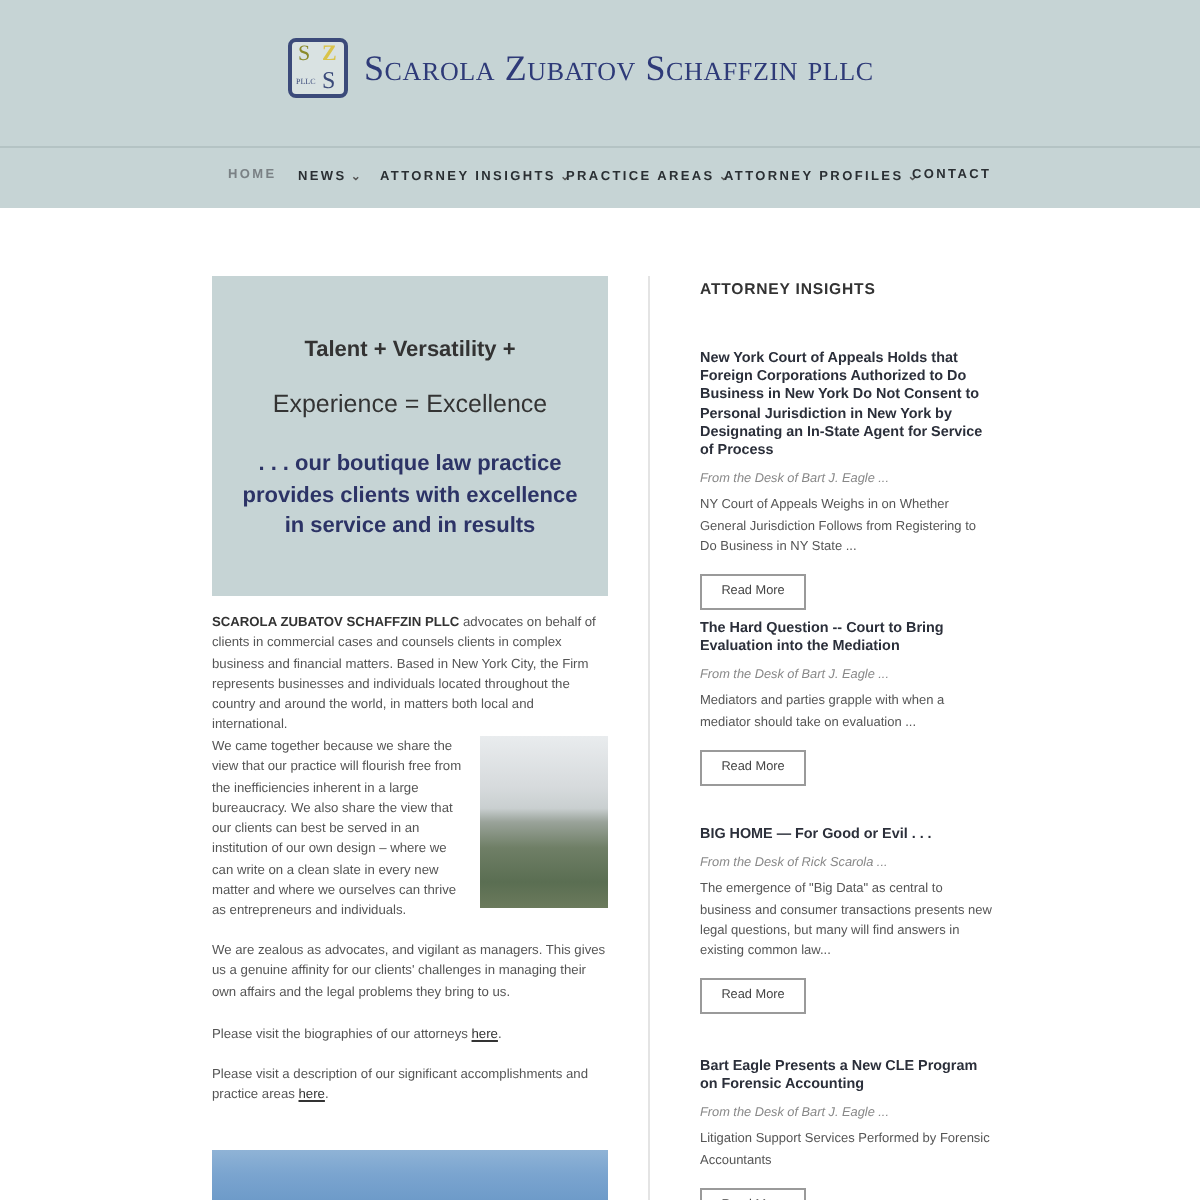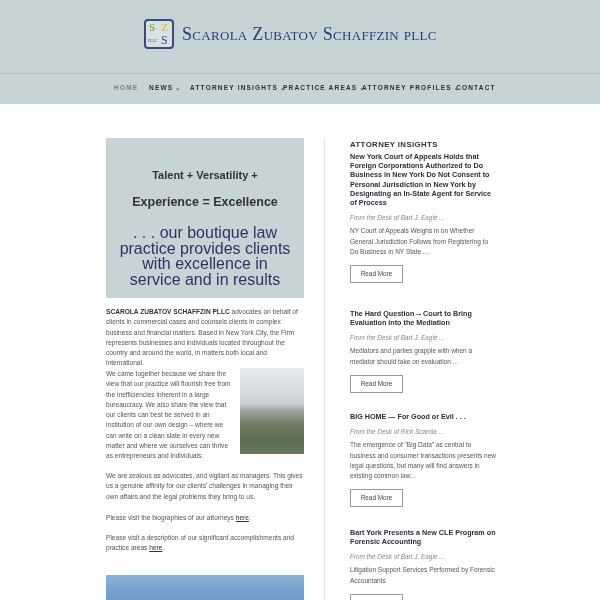--- a/index.html
+++ b/index.html
@@ -16,22 +16,22 @@
   .logo-text { margin-left: 8px; font-family: "Liberation Serif", serif; font-size: 18px; color: #2e3a78; font-variant: small-caps; letter-spacing: 0.3px; white-space: nowrap; }
 
   .nav-divider { position: absolute; left: 0; top: 73px; width: 600px; height: 1px; background: #b4c3c4; }
   .nav { position: absolute; top: 84px; left: 0; width: 600px; height: 10px; }
   .nav-item { position: absolute; top: 0; font-size: 6.5px; font-weight: bold; letter-spacing: 1.2px; color: #2a2f33; white-space: nowrap; }
   .nav-item.active { color: #7a8185; }
   .nav-item .chev { font-size: 6px; color: #555; margin-left: 2px; }
 
   .hero-box { position: absolute; left: 106px; top: 138px; width: 198px; height: 160px; background: #c6d4d5; text-align: center; }
   .hero-l1 { position: absolute; left: 0; width: 198px; top: 31px; font-size: 11px; font-weight: bold; color: #333; }
-  .hero-l2 { position: absolute; left: 0; width: 198px; top: 57px; font-size: 12.5px; font-weight: bold; color: #333; }
-  .hero-l3 { position: absolute; left: 10px; width: 178px; top: 87px; font-size: 16px; font-weight: normal; color: #2c3366; line-height: 15.5px; }
+  .hero-l2 { position: absolute; left: 0; width: 198px; top: 57px; font-size: 12.5px; font-weight: normal; color: #333; }
+  .hero-l3 { position: absolute; left: 10px; width: 178px; top: 87px; font-size: 11px; font-weight: bold; color: #2c3366; line-height: 15.5px; }
 
   .para { position: absolute; font-size: 6.6px; line-height: 10.3px; color: #555; }
   .para b { color: #333; }
   .para a { color: #333; text-decoration: underline; }
   .p1 { left: 106px; top: 307px; width: 200px; }
   .p2 { left: 106px; top: 369px; width: 128px; }
   .p3 { left: 106px; top: 471px; width: 200px; }
   .p4 { left: 106px; top: 513px; width: 200px; }
   .p5 { left: 106px; top: 533px; width: 200px; }
 
@@ -82,21 +82,21 @@
 <div class="para p2">We came together because we share the view that our practice will flourish free from the inefficiencies inherent in a large bureaucracy.  We also share the view that our clients can best be served in an institution of our own design – where we can write on a clean slate in every new matter and where we ourselves can thrive as entrepreneurs and individuals.</div>
 <div class="photo1"></div>
 <div class="para p3">We are zealous as advocates, and vigilant as managers.  This gives us a genuine affinity for our clients' challenges in managing their own affairs and the legal problems they bring to us.</div>
 <div class="para p4"><span>Please visit the biographies of our attorneys </span><a href="#">here</a><span>.</span></div>
 <div class="para p5"><span>Please visit a description of our significant accomplishments and practice areas </span><a href="#">here</a><span>.</span></div>
 <div class="photo2"></div>
 
 <div class="sidebar-line"></div>
 <div class="sb-title">ATTORNEY INSIGHTS</div>
 
-<div class="post" style="top:152px">
+<div class="post" style="top:174px">
   <div class="post-title">New York Court of Appeals Holds that Foreign Corporations Authorized to Do Business in New York Do Not Consent to Personal Jurisdiction in New York by Designating an In-State Agent for Service of Process</div>
   <div class="post-meta">From the Desk of Bart J. Eagle ...</div>
   <div class="post-excerpt">NY Court of Appeals Weighs in on Whether General Jurisdiction Follows from Registering to Do Business in NY State ...</div>
   <button class="read-more">Read More</button>
 </div>
 
 <div class="post" style="top:309px">
   <div class="post-title">The Hard Question -- Court to Bring Evaluation into the Mediation</div>
   <div class="post-meta">From the Desk of Bart J. Eagle ...</div>
   <div class="post-excerpt">Mediators and parties grapple with when a mediator should take on evaluation ...</div>
@@ -104,17 +104,17 @@
 </div>
 
 <div class="post" style="top:412px">
   <div class="post-title">BIG HOME — For Good or Evil . . .</div>
   <div class="post-meta">From the Desk of Rick Scarola ...</div>
   <div class="post-excerpt">The emergence of "Big Data" as central to business and consumer transactions presents new legal questions, but many will find answers in existing common law...</div>
   <button class="read-more">Read More</button>
 </div>
 
 <div class="post" style="top:528px">
-  <div class="post-title">Bart York Presents a New CLE Program on Forensic Accounting</div>
+  <div class="post-title">Bart Eagle Presents a New CLE Program on Forensic Accounting</div>
   <div class="post-meta">From the Desk of Bart J. Eagle ...</div>
   <div class="post-excerpt">Litigation Support Services Performed by Forensic Accountants</div>
   <button class="read-more">Read More</button>
 </div>
 
 </body></html>

